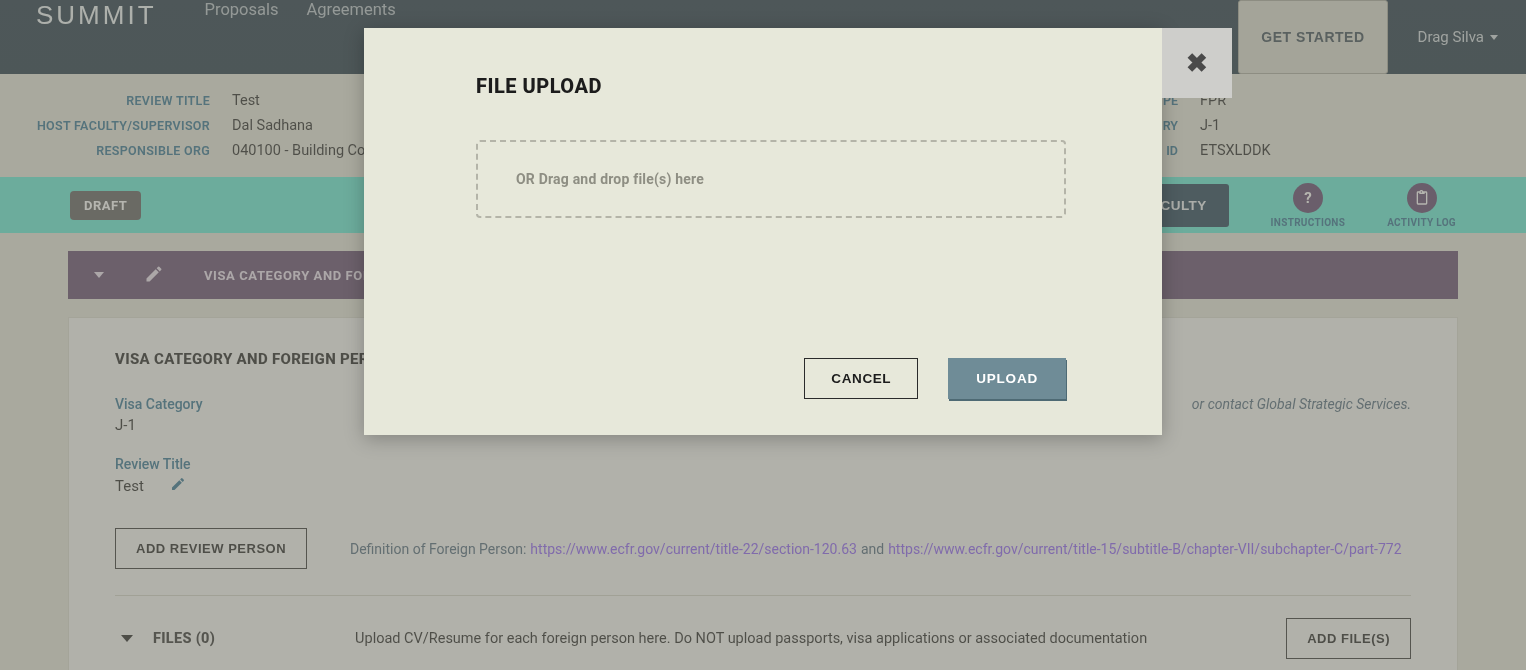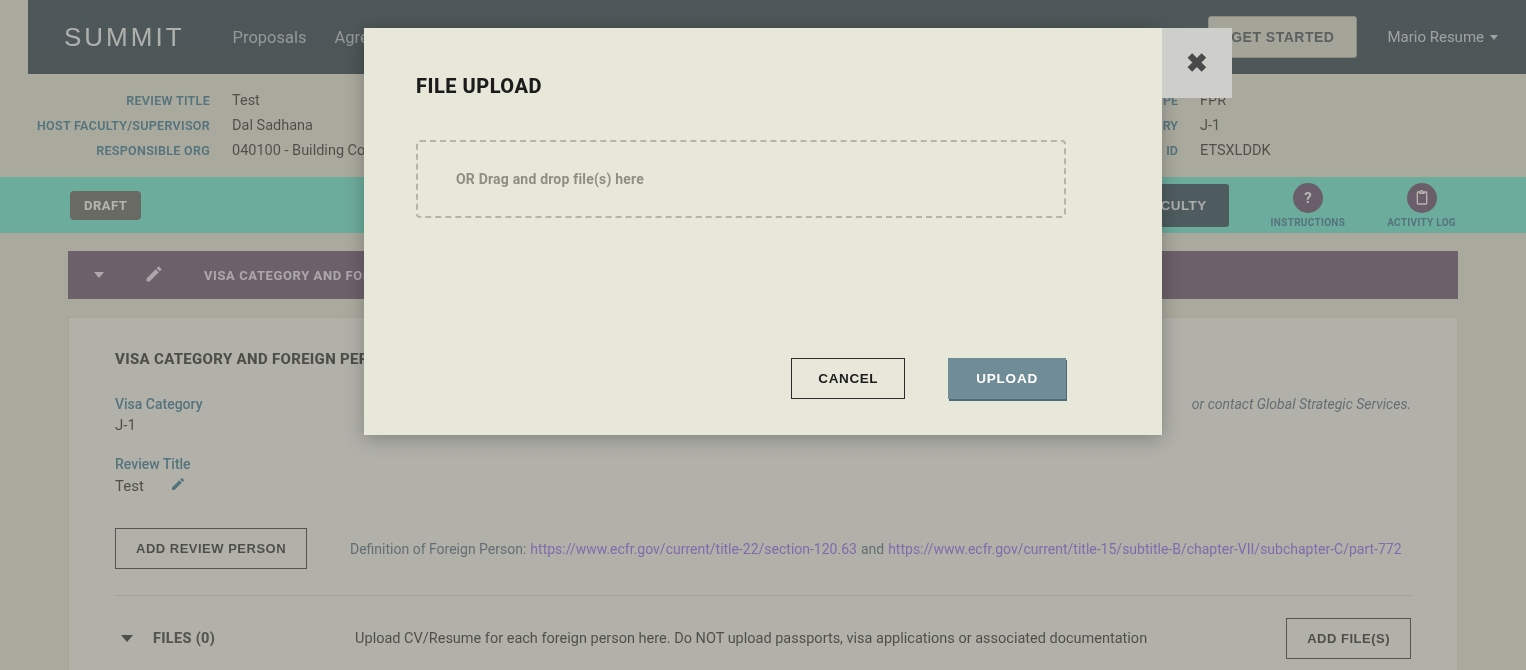--- a/index.html
+++ b/index.html
@@ -11,24 +11,22 @@
     width: 1526px;
     height: 670px;
     position: relative;
   }
 
   
   .topnav {
     height: 74px;
     background: linear-gradient(#1b3040,#1a2f3f);
     display: flex;
-    align-items: center;
     padding: 0 28px 0 36px;
     color: #c8d0d6;
-    margin-left: 28px;
   }
   .logo {
     font-size: 26px;
     font-weight: 300;
     letter-spacing: 3px;
     color: #eef3f7;
     margin-right: 48px;
     font-family: "Segoe UI Light", "Segoe UI", sans-serif;
   }
   .navlinks { display: flex; gap: 28px; }
@@ -282,21 +280,21 @@
     position: absolute;
     top: 0; right: -70px;
     width: 70px; height: 70px;
     background: #cececb;
     display: flex; align-items: center; justify-content: center;
     cursor: pointer;
     font-size: 26px;
     color: #4a4a4a;
     font-weight: 700;
   }
-  .modal-inner { padding: 46px 96px 36px 52px; }
+  .modal-inner { padding: 46px 96px 36px 112px; }
   .modal-title {
     font-size: 20px;
     font-weight: 800;
     letter-spacing: 0.5px;
     color: #1c1c1c;
     margin-bottom: 42px;
   }
   .dropzone {
     border: 2px dashed #b4b4a8;
     border-radius: 4px;
@@ -319,21 +317,21 @@
   }
   .drop-text {
     color: #8e8e83;
     font-weight: 700;
     font-size: 14px;
     letter-spacing: 0.2px;
   }
   .modal-actions {
     display: flex;
     justify-content: flex-end;
-    gap: 43px;
+    gap: 30px;
     margin-top: 140px;
   }
   .cancel-btn {
     border: 1.5px solid #2b2b2b;
     background: transparent;
     font-weight: 800;
     font-size: 13.5px;
     letter-spacing: 0.6px;
     padding: 12px 26px;
     cursor: pointer;
@@ -358,21 +356,21 @@
   <div class="logo">
     <span>SUMMIT</span>
   </div>
   <div class="navlinks">
     <a>Proposals</a>
     <a>Agreements</a>
   </div>
   <div class="nav-spacer"></div>
   <button class="get-started">GET STARTED</button>
   <div class="user-menu">
-    <span>Mario Resume</span>
+    <span>Drag Silva</span>
     <span class="caret-down"></span>
   </div>
 </div>
 
 <div class="info-strip">
   <div class="info-col-labels">
     <div>REVIEW TITLE</div>
     <div>HOST FACULTY/SUPERVISOR</div>
     <div>RESPONSIBLE ORG</div>
   </div>

